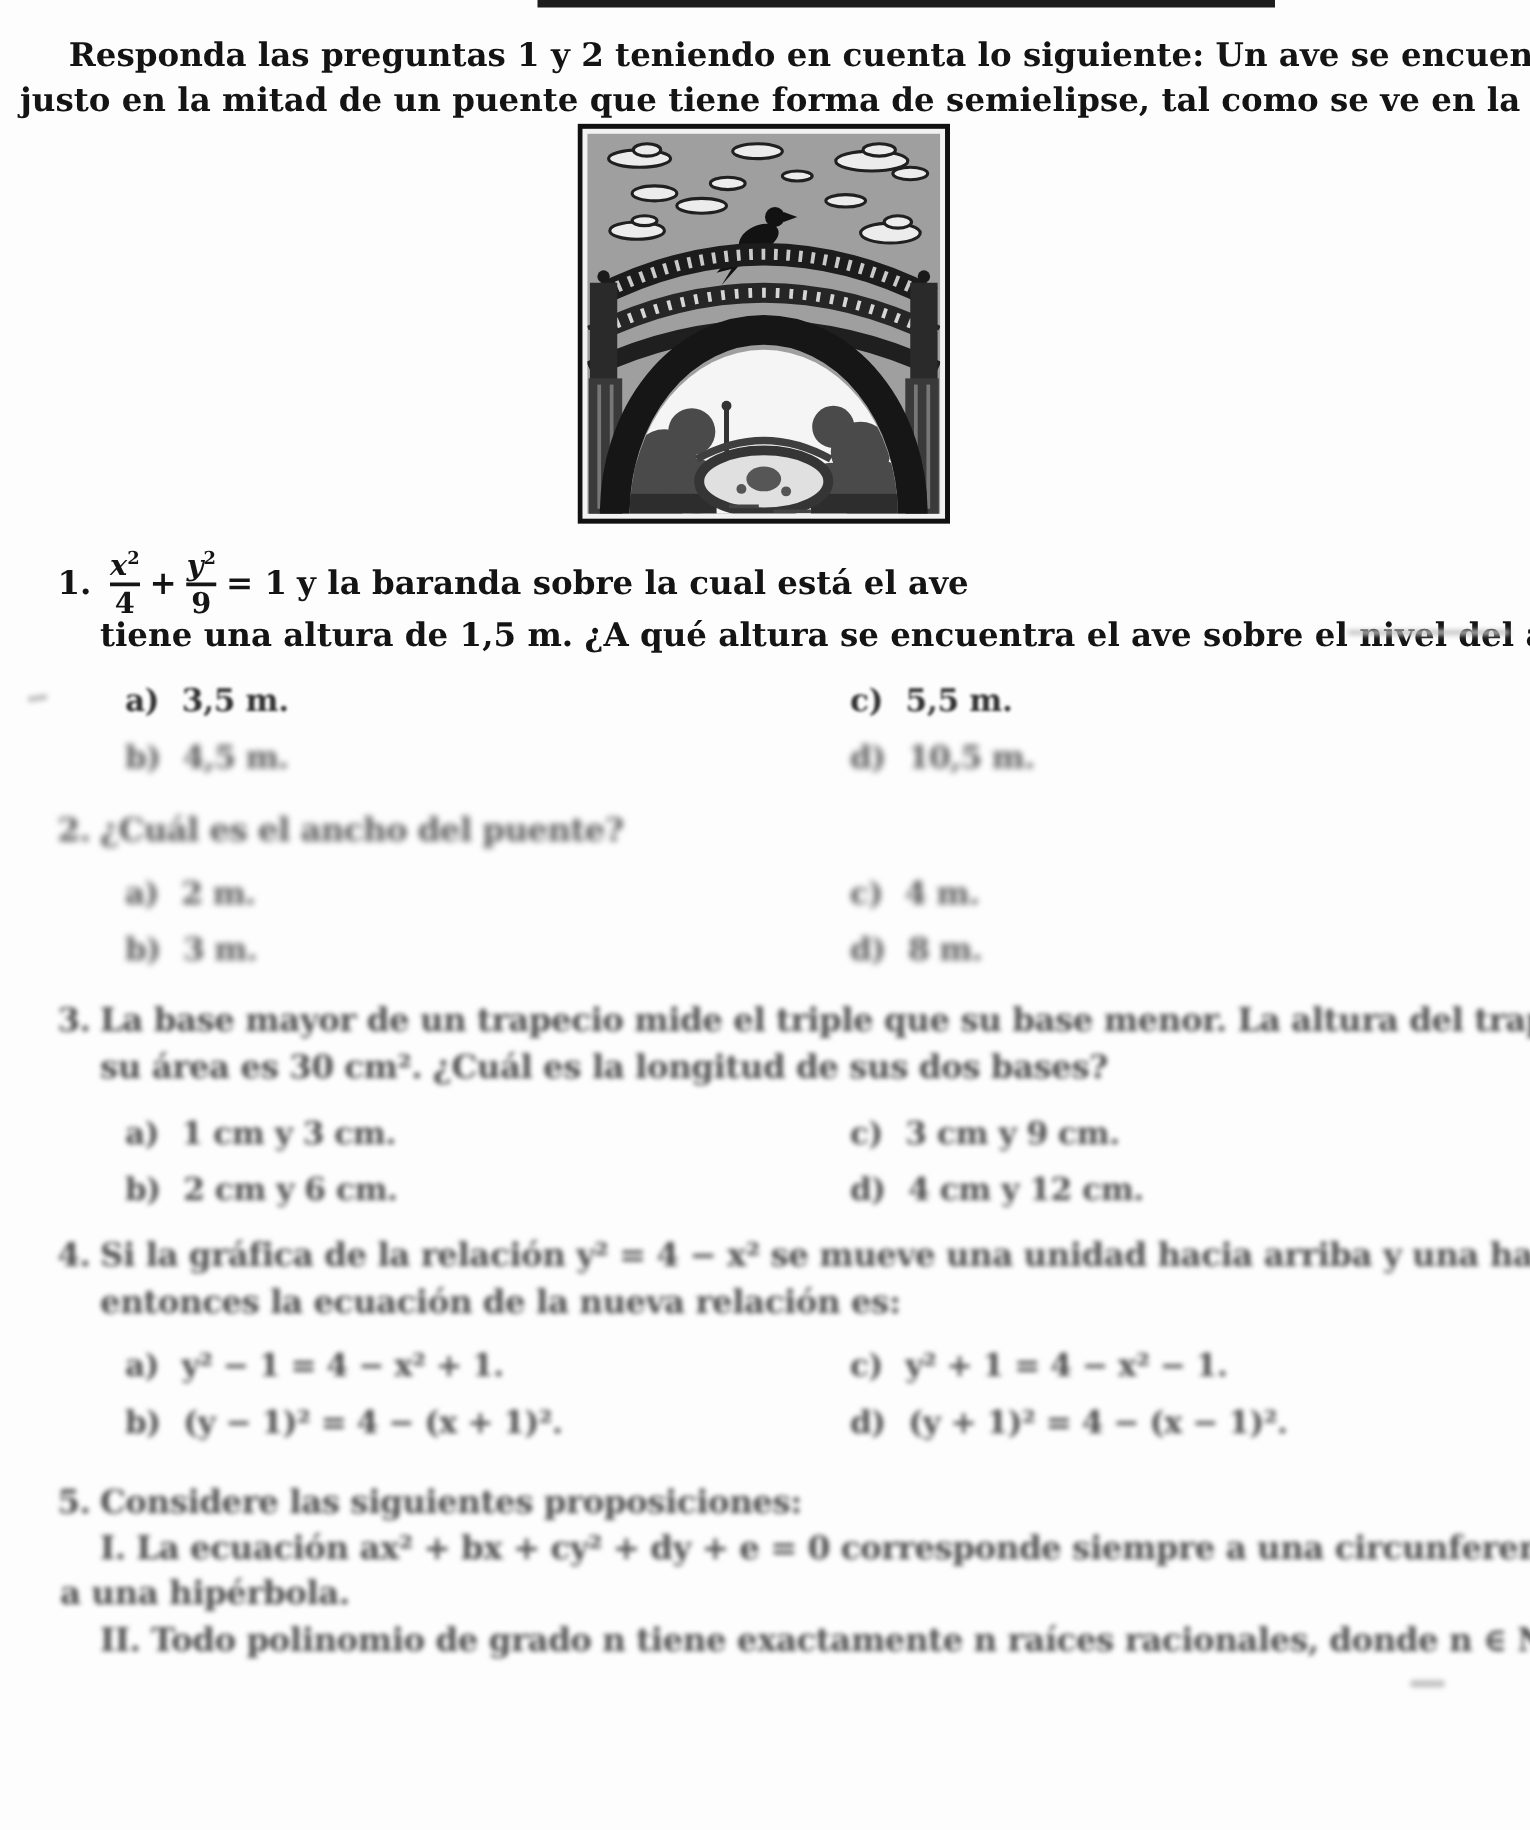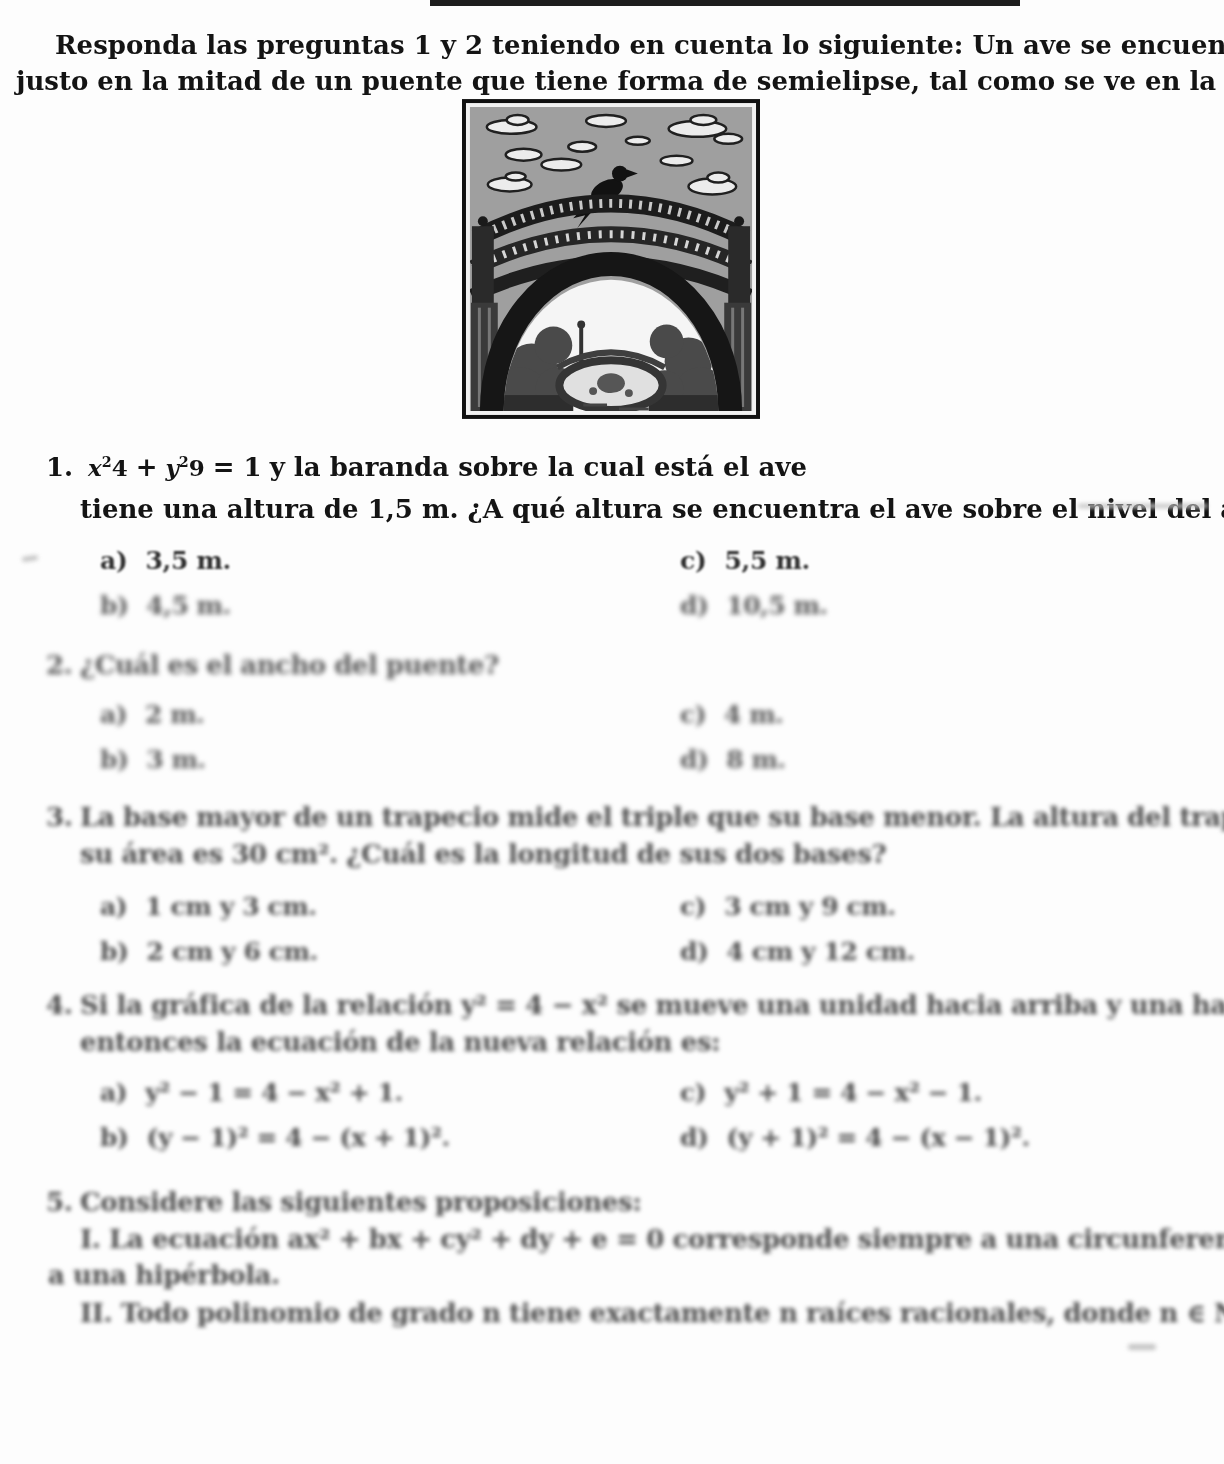--- a/index.html
+++ b/index.html
@@ -28,21 +28,21 @@
     display: grid;
     grid-template-columns: 580px 1fr;
     row-gap: 15px;
     font-size: 25px;
     line-height: 30px;
   }
   .opt { white-space: nowrap; }
   .opt .lab { margin-right: 18px; }
   
   .mathline { display: flex; align-items: center; font-size: 26px; white-space: nowrap; }
-  .frac { display: inline-flex; flex-direction: row; align-items: center;
+  .frac { display: inline-flex; flex-direction: column; align-items: center;
           margin: 0 8px; font-size: 23px; line-height: 1.0; }
   .frac .bar { width: 100%; border-top: 3px solid #161616; margin: 3px 0 2px 0; }
   .frac i { font-style: italic; }
   sup { font-size: 0.62em; }
   .topbar { background: #1d1d1d; }
   .smudge { background: #c4c4c4; filter: blur(2px); border-radius: 3px; }
 </style>
 </head>
 <body>
 

